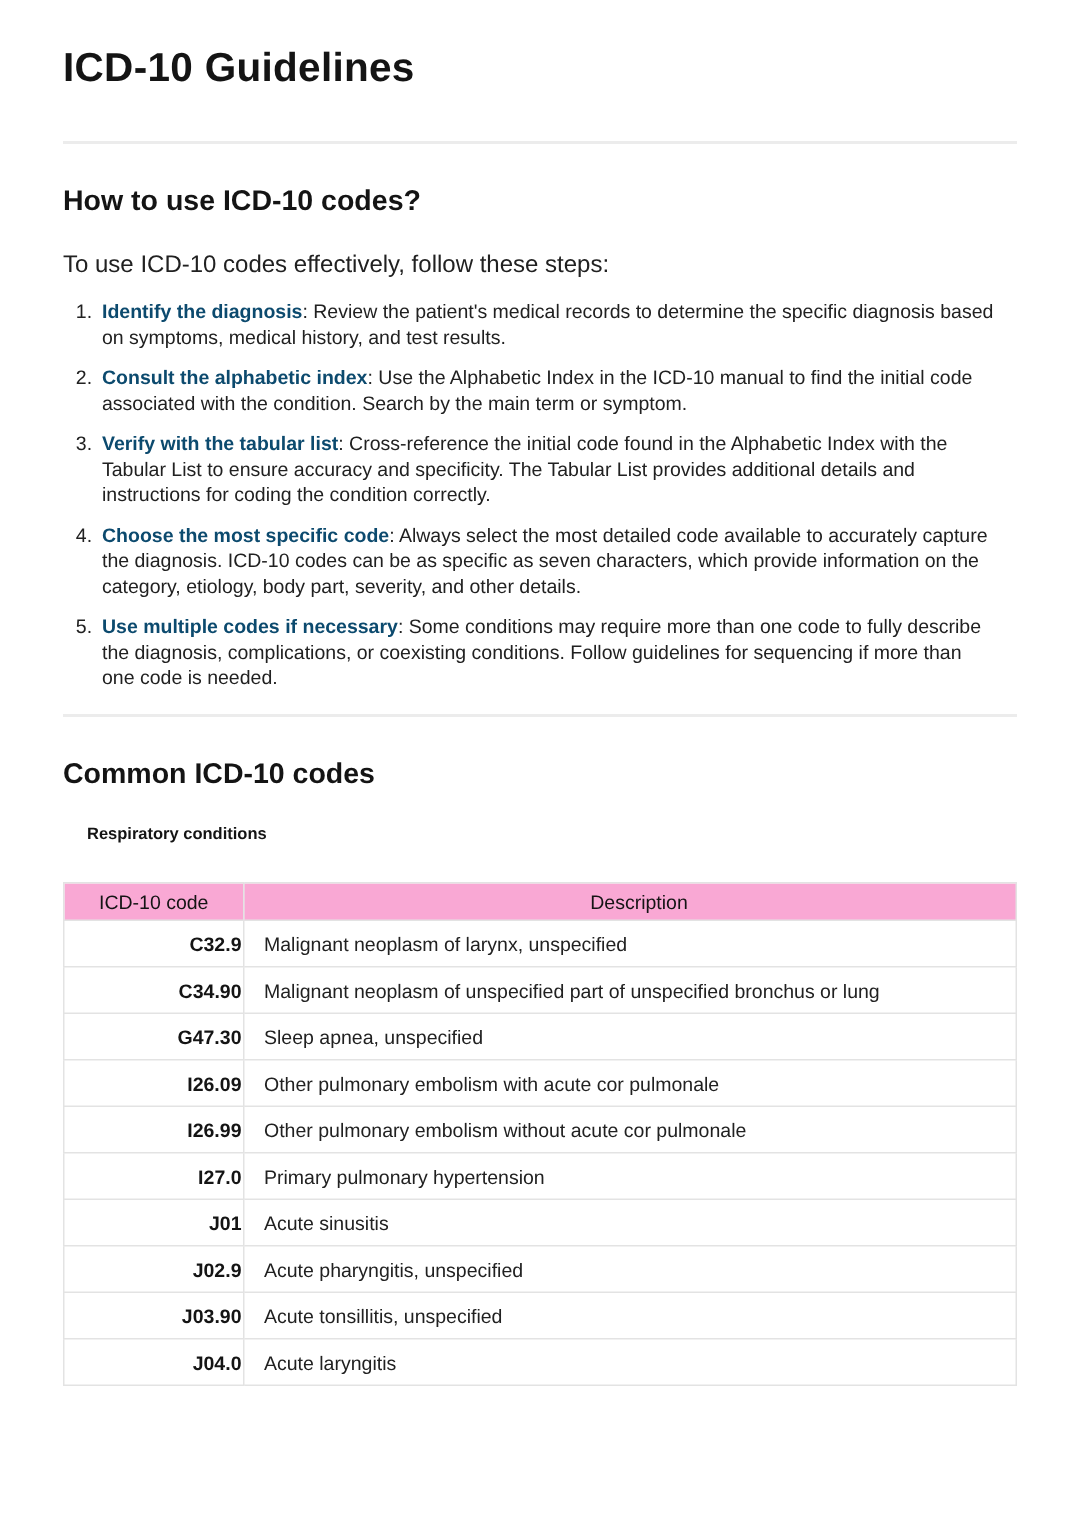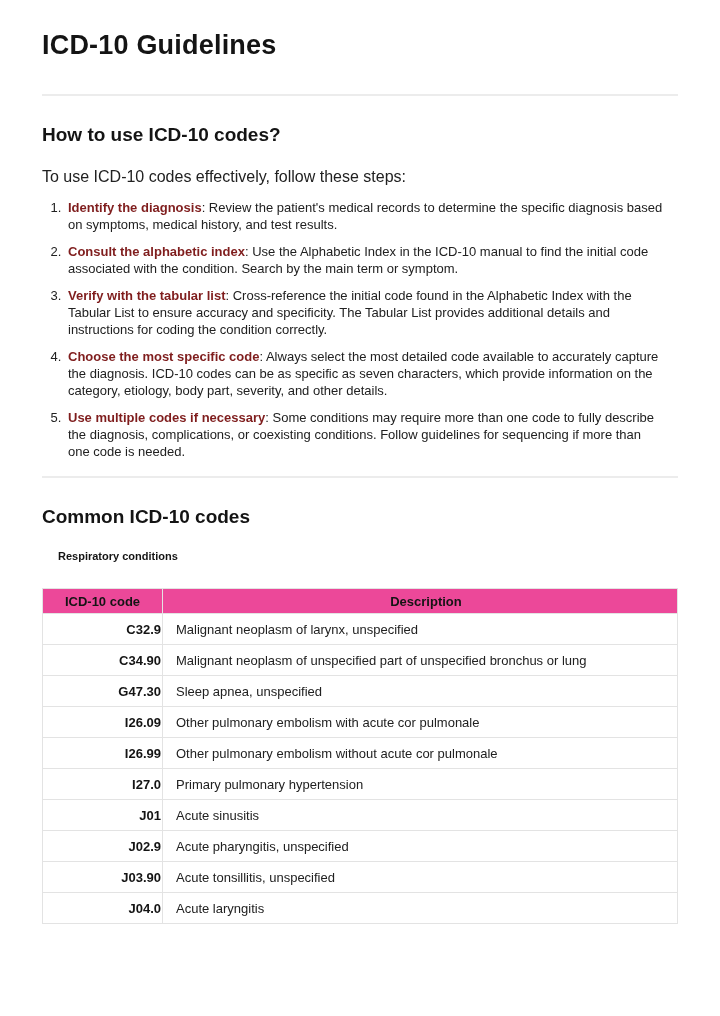--- a/index.html
+++ b/index.html
@@ -47,44 +47,44 @@
     margin: 14px 0 0 0;
     padding-left: 23px;
     font-size: 13px;
     line-height: 17px;
   }
   ol.steps li {
     margin-bottom: 10px;
     max-width: 600px;
     padding-left: 3px;
   }
-  ol.steps li strong { color: #7f1d1d; }
+  ol.steps li strong { color: #0c4a6e; }
 
   h3.sub-heading {
     font-size: 11px;
     font-weight: 700;
     margin: 22px 0 0 16px;
     color: #141414;
   }
 
   table.codes-table {
     border-collapse: collapse;
     width: 100%;
     margin-top: 26px;
     font-size: 13px;
   }
   table.codes-table th,
   table.codes-table td {
     border: 1px solid #e3e3e3;
     vertical-align: middle;
   }
   table.codes-table thead th {
-    background: #ec4899;
+    background: #f9a8d4;
     height: 25px;
-    font-weight: 700;
+    font-weight: 400;
     color: #141414;
     margin-top: 32px;
   }
   th.col-code { width: 120px; text-align: center; }
   th.col-desc { text-align: center; padding-left: 13px; }
   td.cell-code {
     text-align: right;
     font-weight: 700;
     height: 31px;
     color: #141414;

